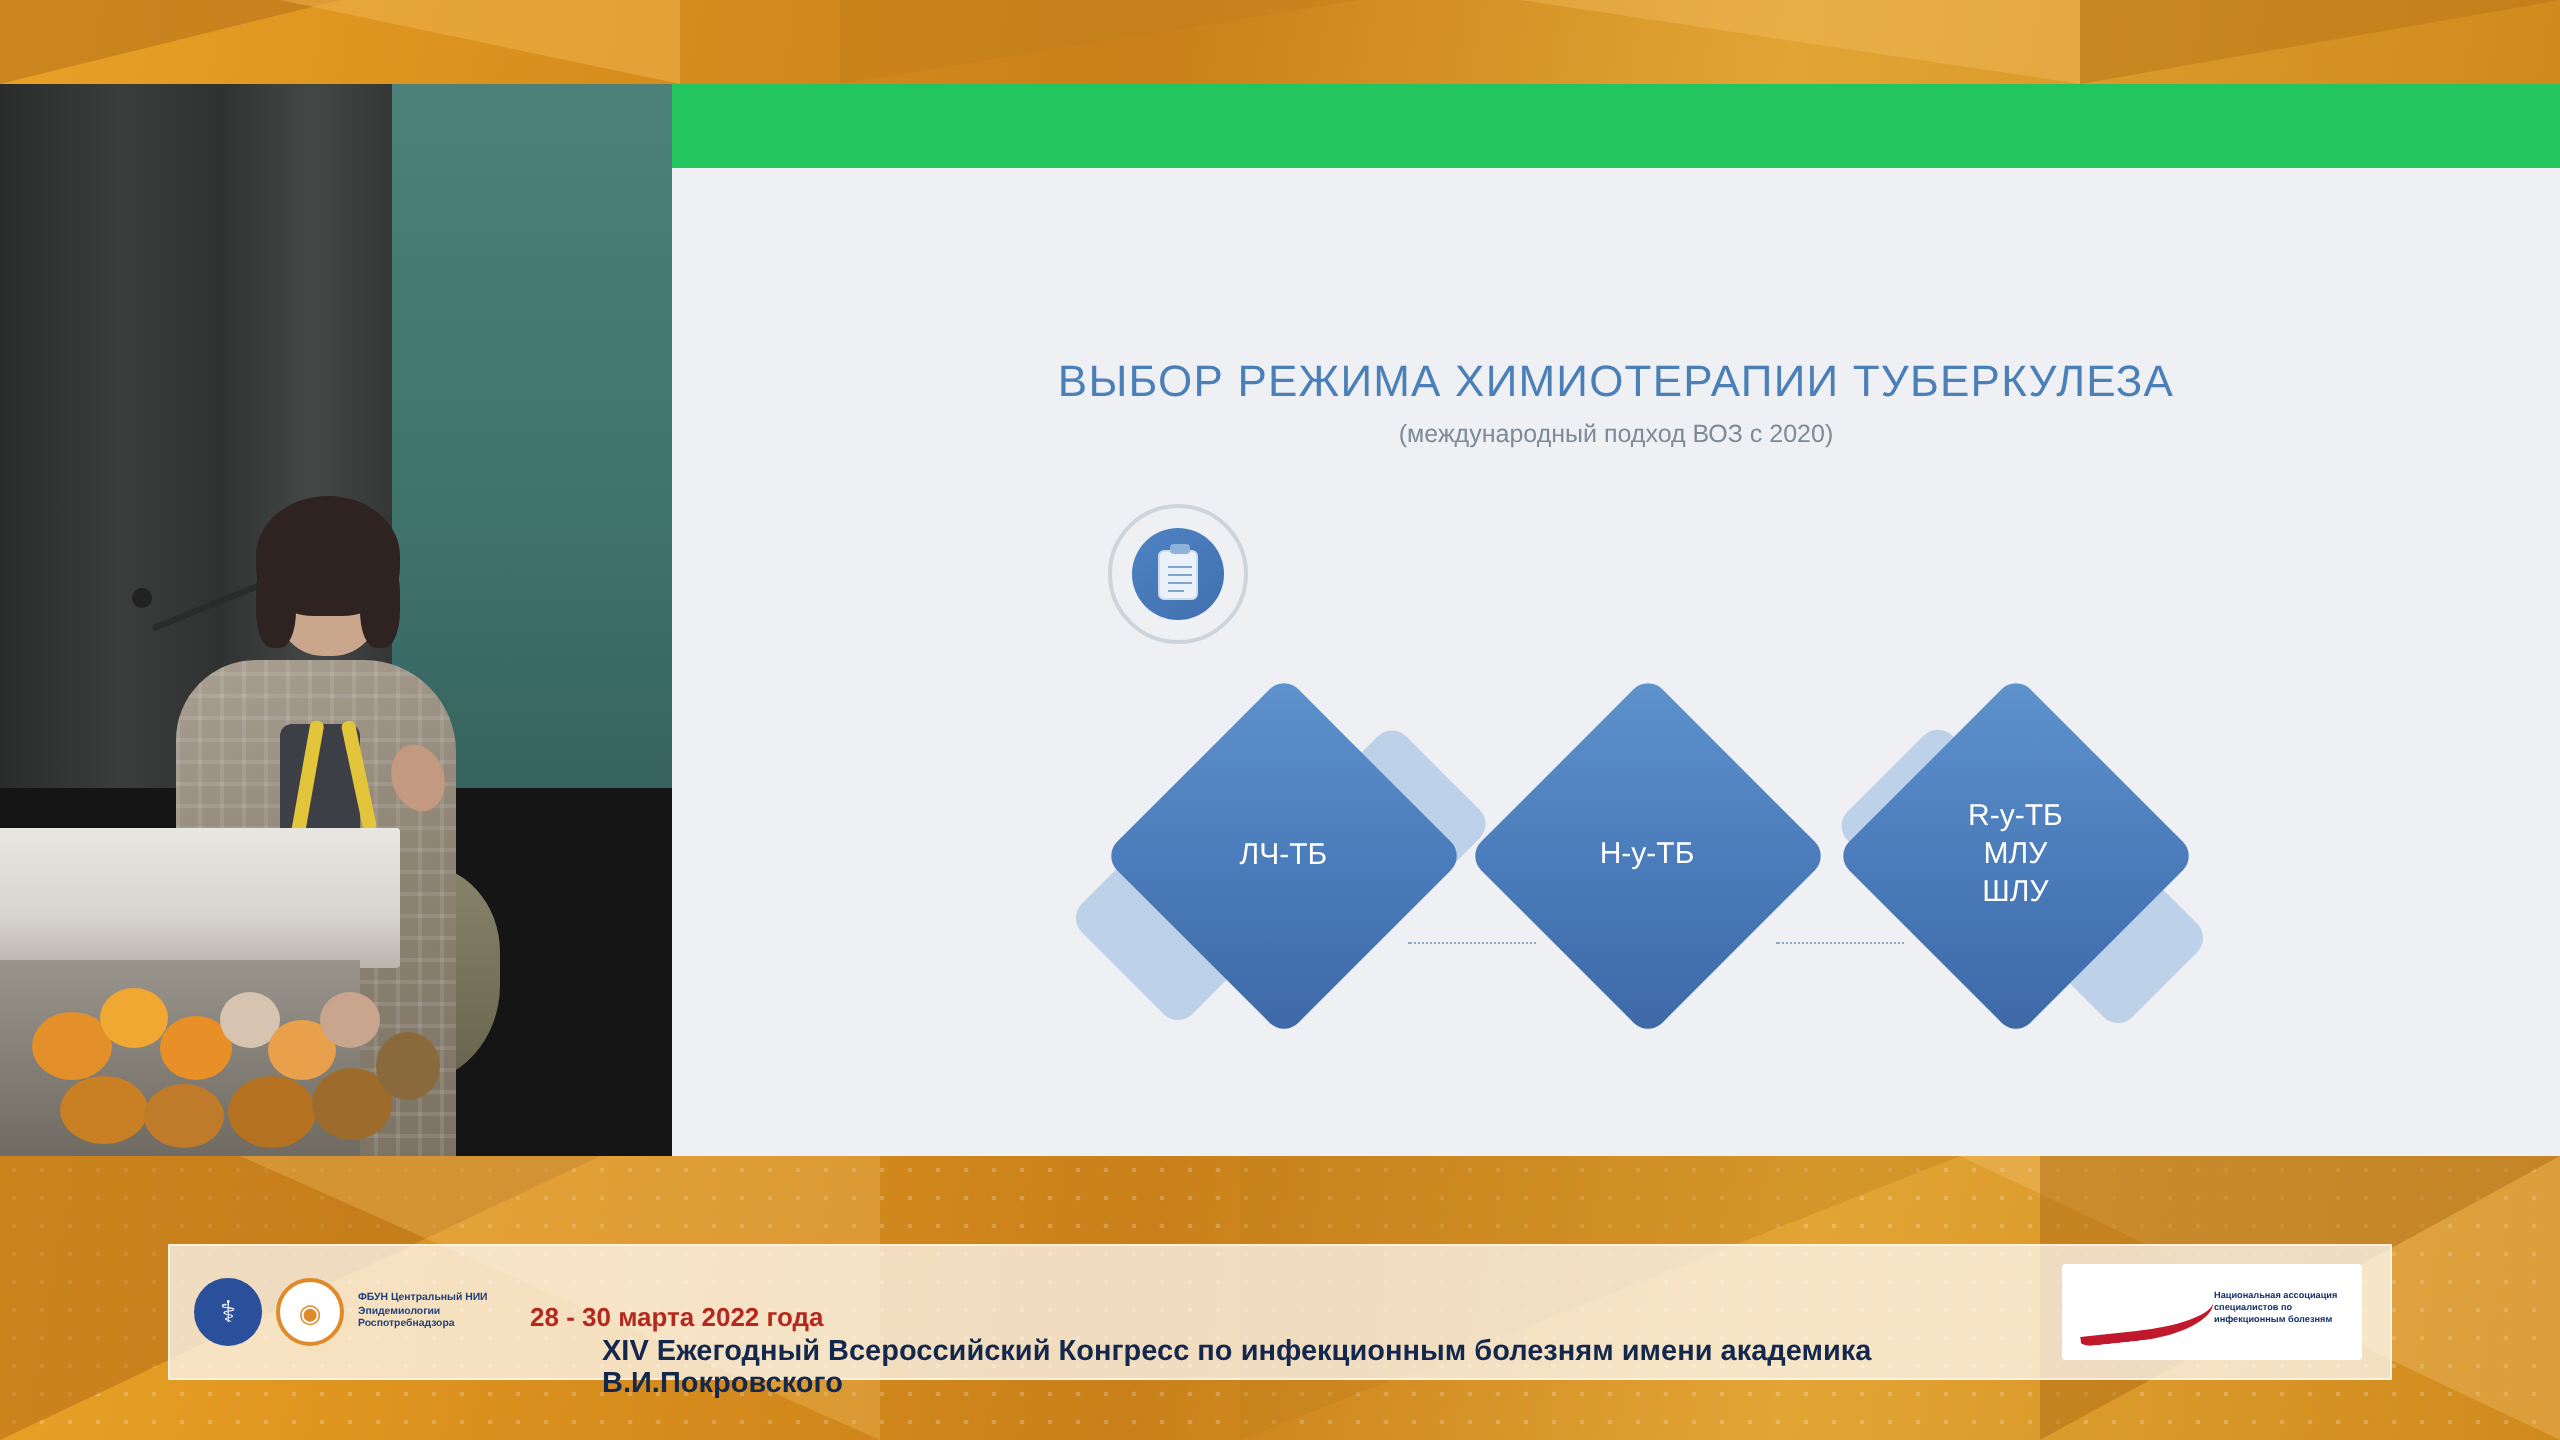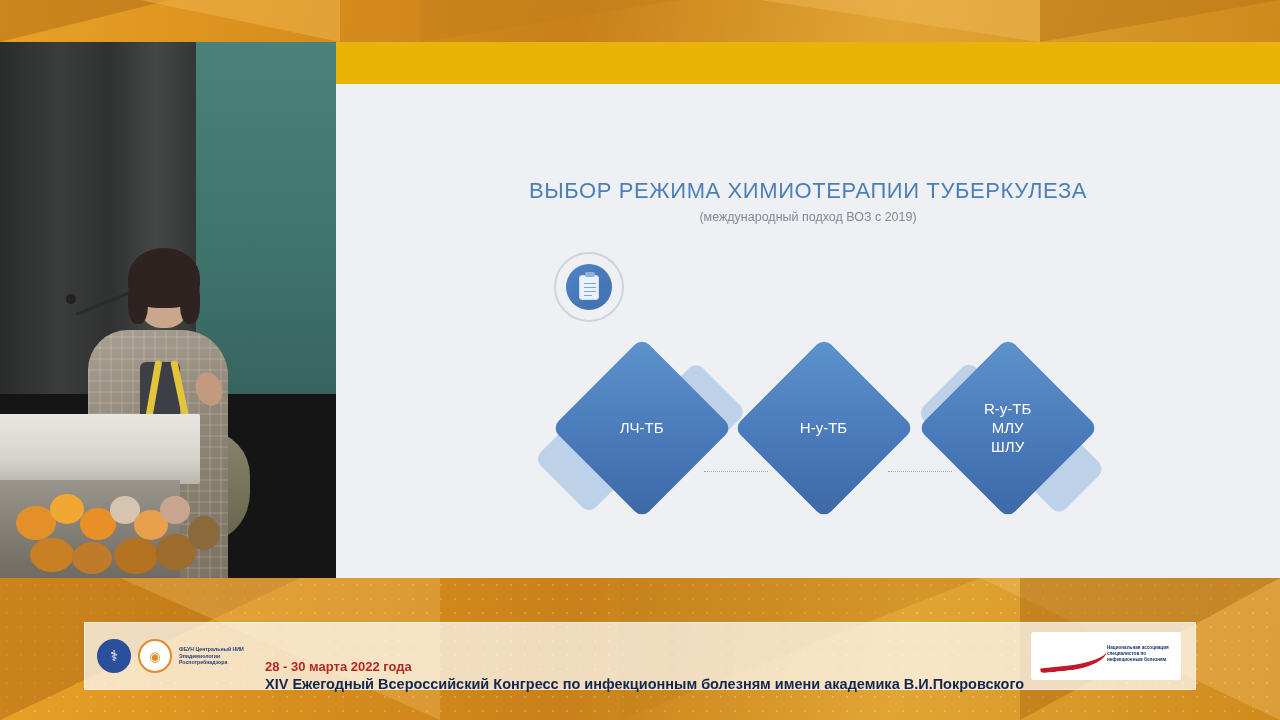--- a/index.html
+++ b/index.html
@@ -37,21 +37,21 @@
     position: absolute; inset: 0;
     background-image: radial-gradient(rgba(255,255,255,.38) 1.2px, transparent 1.3px);
     background-size: 14px 14px;
     opacity: .55;
   }
 
   
   #video {
     position: absolute; left: 0; top: 42px;
     width: 1280px; height: 536px;
-    background: #eab308;
+    background: #22c55e;
     overflow: hidden;
   }
 
   
   .room {
     position: absolute; left: 0; top: 0; width: 336px; height: 536px;
     background: #1b1b1b;
     overflow: hidden;
   }
   .curtain {
@@ -239,21 +239,21 @@
   }
   .logo-circle.blue { background:#2a4f9b; border-color:#2a4f9b; }
   .logo-circle.orange { border-color:#e08a2a; }
   .logo-mark { font-size: 15px; color: #fff; }
   .logo-caption {
     font-size: 5.2px; color: #1f3f7a; line-height: 1.25; width: 74px;
     font-weight: 700;
   }
   .infotexts { padding-left: 12px; flex: 1; }
   .info-dates { color: #b5281f; font-size: 13px; font-weight: 700; margin-top: 39px; }
-  .info-title { color: #14284e; font-size: 14.5px; font-weight: 700; margin-top: 2px; }
+  .info-title { color: #14284e; font-size: 14.5px; font-weight: 700; margin-top: 2px; margin-left: 36px; }
   .info-slogan { color: #1a1a1a; font-size: 12.5px; margin-top: 3px; }
   .right-logo {
     width: 150px; height: 48px; margin-right: 14px;
     background: #fff; border-radius: 2px;
     display: flex; align-items: center; justify-content: center;
     position: relative; overflow: hidden;
   }
   .swoosh {
     position:absolute; left:8px; top:12px; width:68px; height:26px;
     border-bottom: 5px solid #c2182b;
@@ -309,21 +309,21 @@
         <div class="fl" style="left:66px;top:52px;width:40px;height:32px;background:#bf7a2a;"></div>
         <div class="fl" style="left:108px;top:48px;width:44px;height:36px;background:#b4711f;"></div>
         <div class="fl" style="left:150px;top:44px;width:40px;height:36px;background:#9d6b2b;"></div>
         <div class="fl" style="left:182px;top:26px;width:32px;height:34px;background:#8a6a3c;"></div>
       </div>
     </div>
 
     <div id="slide">
       <div class="slide-inner">
         <div class="slide-title">ВЫБОР РЕЖИМА ХИМИОТЕРАПИИ ТУБЕРКУЛЕЗА</div>
-        <div class="slide-sub">(международный подход ВОЗ с 2019)</div>
+        <div class="slide-sub">(международный подход ВОЗ с 2020)</div>
 
         <div class="banner-icon-wrap">
           <div class="banner-icon">
             <div class="clipboard">
               <i style="top:7px"></i>
                 <i style="top:11px"></i>
                 <i style="top:15px"></i>
                 <i style="top:19px;width:8px"></i>
             </div>
           </div>

